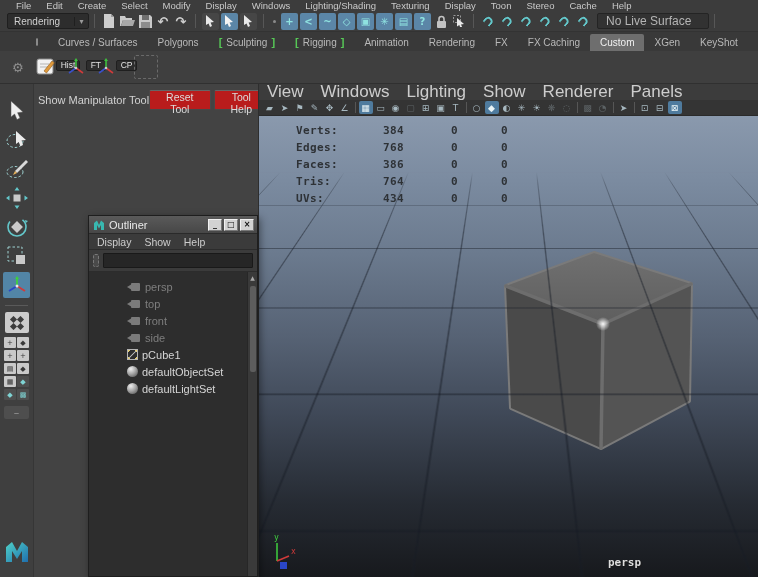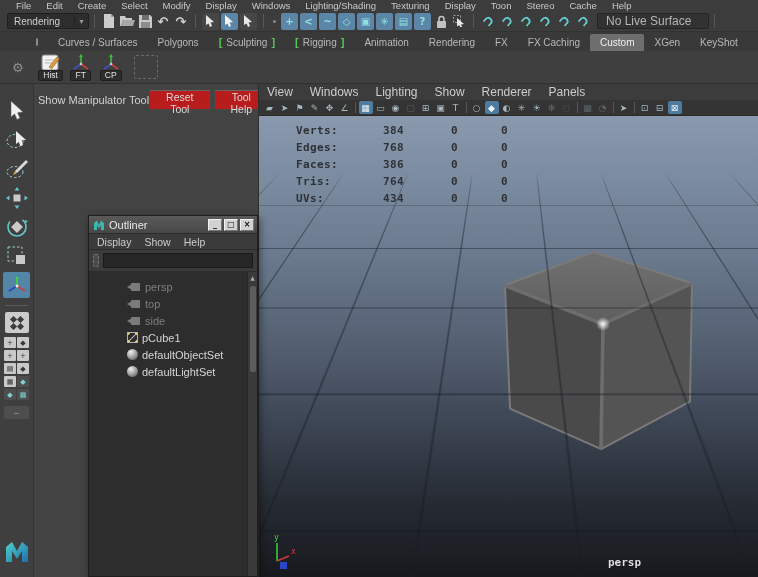--- a/index.html
+++ b/index.html
@@ -43,21 +43,21 @@
   .tabs { display:flex; align-items:flex-end; height:19px; }
   .shelf-tab { font-size:10px; color:#b9b9b9; padding:3px 10px 3px 10px; white-space:nowrap; cursor:default; }
   .shelf-tab.active { background:#6e6e6e; color:#f1f1f1; border-radius:2px 2px 0 0; }
   .shelf-tab.bracketed::before { content:"["; color:#57c857; font-weight:bold; margin-right:4px; font-size:11px; }
   .shelf-tab.bracketed::after  { content:"]"; color:#57c857; font-weight:bold; margin-left:4px; font-size:11px; }
 
   
   .shelf-body { position:absolute; top:51px; left:0; right:0; height:33px; background:#3f3f3f;
     border-bottom:1px solid #303030; display:flex; align-items:center; }
   .gear { font-family:"DejaVu Sans", sans-serif; font-size:13px; color:#8f8f8f; margin:0 12px 0 12px; }
-  .shelf-cell { width:30px; display:flex; flex-direction:column; align-items:center; margin-right:0; }
+  .shelf-cell { width:30px; display:flex; flex-direction:row; align-items:center; margin-right:0; }
   .shelf-ico { width:22px; height:20px; display:flex; align-items:center; justify-content:center; }
   .shelf-pill { background:#2d2d2d; border:1px solid #1f1f1f; border-radius:2px; color:#e2e2e2;
     font-size:8.5px; line-height:9px; padding:0 4px; margin-top:-3px; }
   .shelf-empty { width:24px; height:24px; border:1px dashed #6a6a6a; border-radius:2px; margin-left:8px; }
 
   
   .main { position:absolute; top:84px; left:0; right:0; bottom:0; display:flex; }
 
   
   .toolbox { width:33px; background:#3f3f3f; display:flex; flex-direction:column; align-items:center;
@@ -86,21 +86,21 @@
     color:#cfcfcf; font-size:9px; margin-left:3px; font-family:"DejaVu Sans", sans-serif; }
   .ts-row { display:flex; align-items:center; padding:6px 4px 0 4px; }
   .ts-toolname { font-size:11px; color:#d2d2d2; flex:1; white-space:nowrap; }
   .ts-btns { display:flex; gap:3px; }
   .ts-btns button { background:#b91c1c; border:1px solid #484848; border-top-color:#666; border-radius:2px;
     color:#dcdcdc; font-size:10.5px; height:20px; padding:0 16px; font-family:"Liberation Sans", sans-serif; }
 
   
   .viewport { flex:1; display:flex; flex-direction:column; border-left:1px solid #2e2e2e; min-width:0; }
   .vp-menus { height:16px; background:#3c3c3c; display:flex; align-items:center; gap:17px;
-    padding-left:8px; font-size:12px; color:#cdcdcd; }
+    padding-left:8px; font-size:17px; color:#cdcdcd; }
   .vp-toolbar { height:15px; background:#343434; display:flex; align-items:center; padding-left:3px; }
   .vp-icon { width:14px; height:13px; display:flex; align-items:center; justify-content:center;
     font-size:9px; color:#a7b8c0; border-radius:2px; margin:0 0.5px; font-family:"DejaVu Sans", sans-serif; }
   .vp-icon.active { background:#4f7b9e; color:#eaf4f6; }
   .vp-icon.dim { opacity:.35; }
   .vp-icon.sep { width:5px; }
   .vp-icon.sep::before { content:""; width:1px; height:11px; background:#565656; }
 
   .canvas { position:relative; flex:1; overflow:hidden; border-top:1px solid #2a2a2a;
     background:linear-gradient(180deg,#8a99ad 0%,#7b8ba0 14%,#6b7a8e 30%,#566274 48%,#3f4857 65%,#262b33 84%,#17191d 100%); }
@@ -587,20 +587,24 @@
         <div class="ol-item muted">
           <span class="ol-ico camera"></span>
           <span class="ol-label">persp</span>
         </div>
 
         <div class="ol-item muted">
           <span class="ol-ico camera"></span>
           <span class="ol-label">top</span>
         </div>
 
+        <div class="ol-item muted">
+          <span class="ol-ico camera"></span>
+          <span class="ol-label">front</span>
+        </div>
 
         <div class="ol-item muted">
           <span class="ol-ico camera"></span>
           <span class="ol-label">side</span>
         </div>
 
         <div class="ol-item">
           <span class="ol-ico polycube"></span>
           <span class="ol-label">pCube1</span>
         </div>

